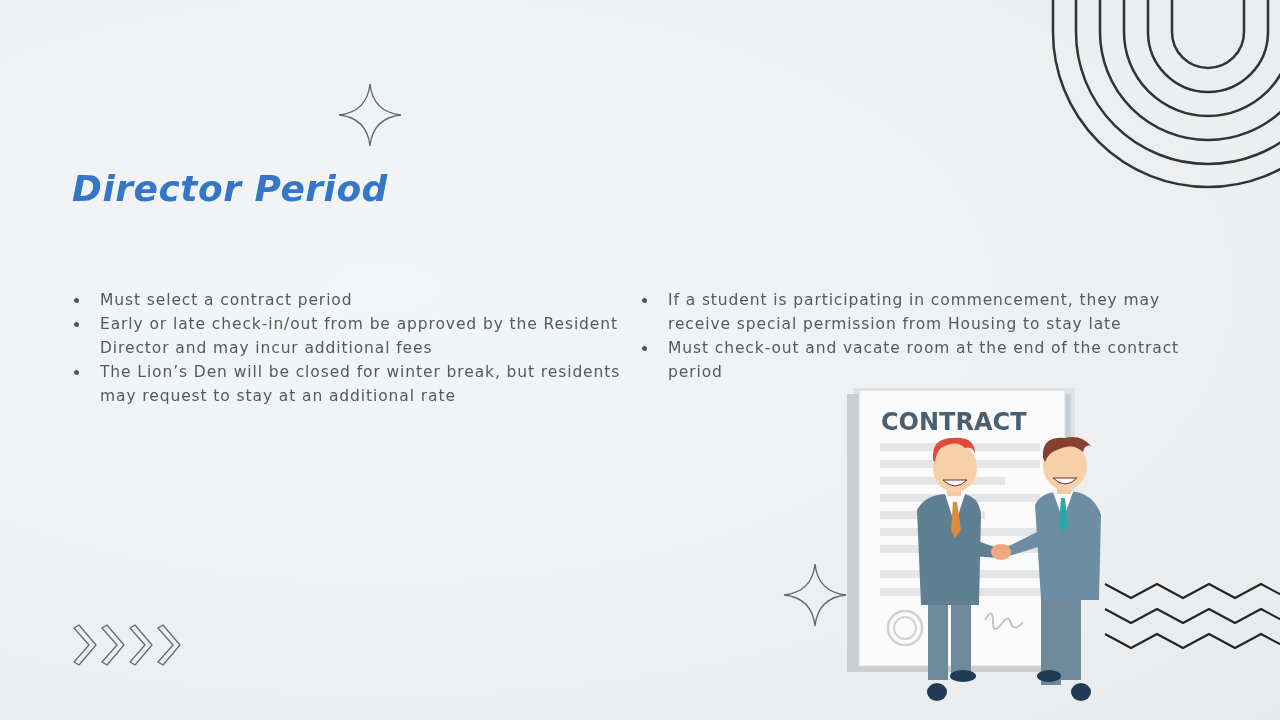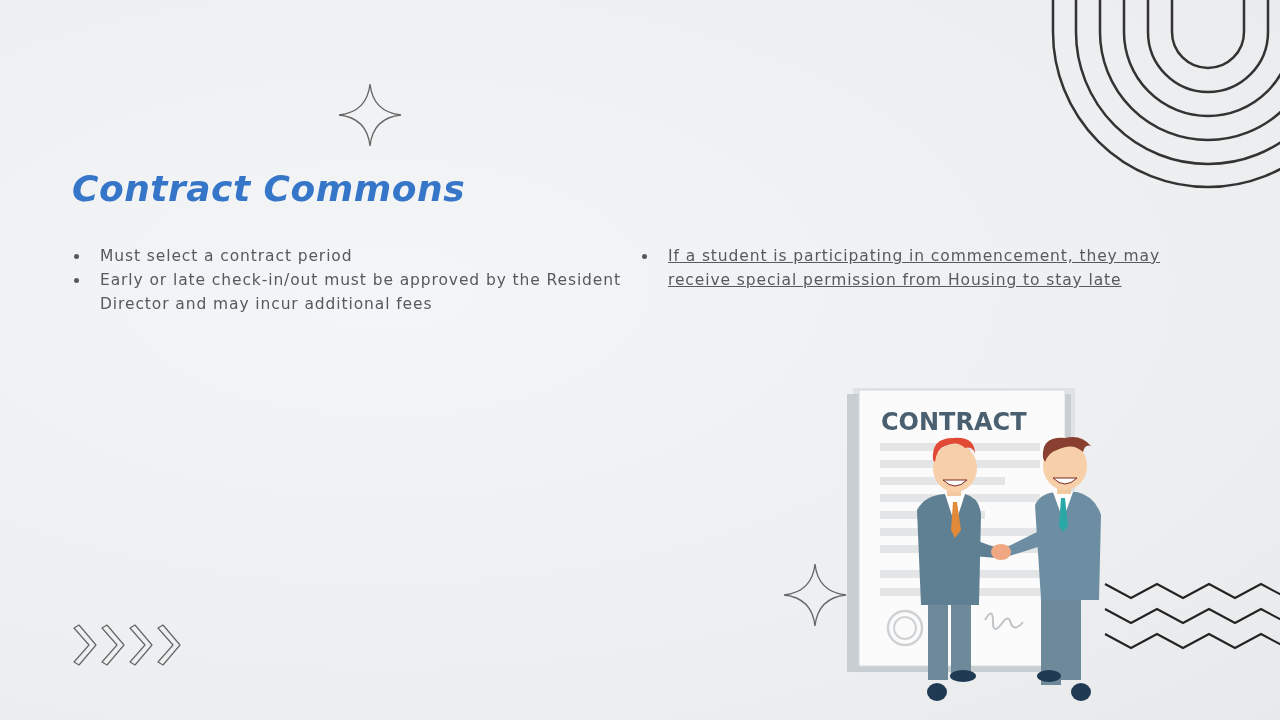--- a/index.html
+++ b/index.html
@@ -21,64 +21,67 @@
     letter-spacing: 0.5px;
   }
   ul.bullets {
     position: absolute;
     list-style: none;
     font-family: "DejaVu Sans", sans-serif;
     font-size: 15.5px;
     color: #555a5e;
     letter-spacing: 0.9px;
     line-height: 24px;
+    margin-top: 44px;
   }
   ul.bullets li {
     position: relative;
     padding-left: 28px;
   }
   ul.bullets li::before {
     content: "";
     position: absolute;
     left: 2px; top: 10px;
     width: 5px; height: 5px;
     border-radius: 50%;
     background: #555a5e;
   }
   #left-list { left: 72px; top: 244px; width: 570px; }
-  #right-list { left: 640px; top: 244px; width: 540px; text-decoration: underline; }
+  #right-list { left: 640px; top: 244px; width: 540px; }
   .deco { position: absolute; }
 </style>
 </head>
 <body>
 
 <svg class="deco" style="left:1040px;top:0;" width="240" height="200" viewBox="0 0 240 200">
   <g fill="none" stroke="#333" stroke-width="2.5">
     <path d="M132,0 V32 A36,36 0 0 0 204,32 V0"></path>
     <path d="M108,0 V32 A60,60 0 0 0 228,32 V0"></path>
     <path d="M84,0 V32 A84,84 0 0 0 252,32 V0"></path>
     <path d="M60,0 V32 A108,108 0 0 0 276,32 V0"></path>
     <path d="M36,0 V32 A132,132 0 0 0 300,32 V0"></path>
     <path d="M13,0 V32 A155,155 0 0 0 323,32 V0"></path>
   </g>
 </svg>
 
 <svg class="deco" style="left:337px;top:82px;" width="66" height="66" viewBox="0 0 66 66">
   <path d="M33,2 Q36,30 64,33 Q36,36 33,64 Q30,36 2,33 Q30,30 33,2 Z" fill="none" stroke="#666" stroke-width="1.3"></path>
 </svg>
 
-<div class="title">Contract Commons</div>
+<div class="title">Director Period</div>
 
 <ul class="bullets" id="left-list">
   <li>Must select a contract period</li>
-  <li>Early or late check-in/out must be approved by the Resident Director and may incur additional fees</li>
+  <li>Early or late check-in/out from be approved by the Resident Director and may incur additional fees</li>
+  <li>The Lion’s Den will be closed for winter break, but residents may request to stay at an additional rate</li>
 </ul>
 
 <ul class="bullets" id="right-list">
   <li>If a student is participating in commencement, they may receive special permission from Housing to stay late</li>
+  <li>Must check-out and vacate room at the end of the contract period</li>
 </ul>
 
 <svg class="deco" style="left:70px;top:624px;" width="116" height="44" viewBox="0 0 116 44">
   <g fill="none" stroke="#666" stroke-width="1.2" stroke-linejoin="round">
     <path d="M4,4 L9,1 L26,21 L9,41 L4,38 L19,21 Z"></path>
     <path d="M32,4 L37,1 L54,21 L37,41 L32,38 L47,21 Z"></path>
     <path d="M60,4 L65,1 L82,21 L65,41 L60,38 L75,21 Z"></path>
     <path d="M88,4 L93,1 L110,21 L93,41 L88,38 L103,21 Z"></path>
   </g>
 </svg>

